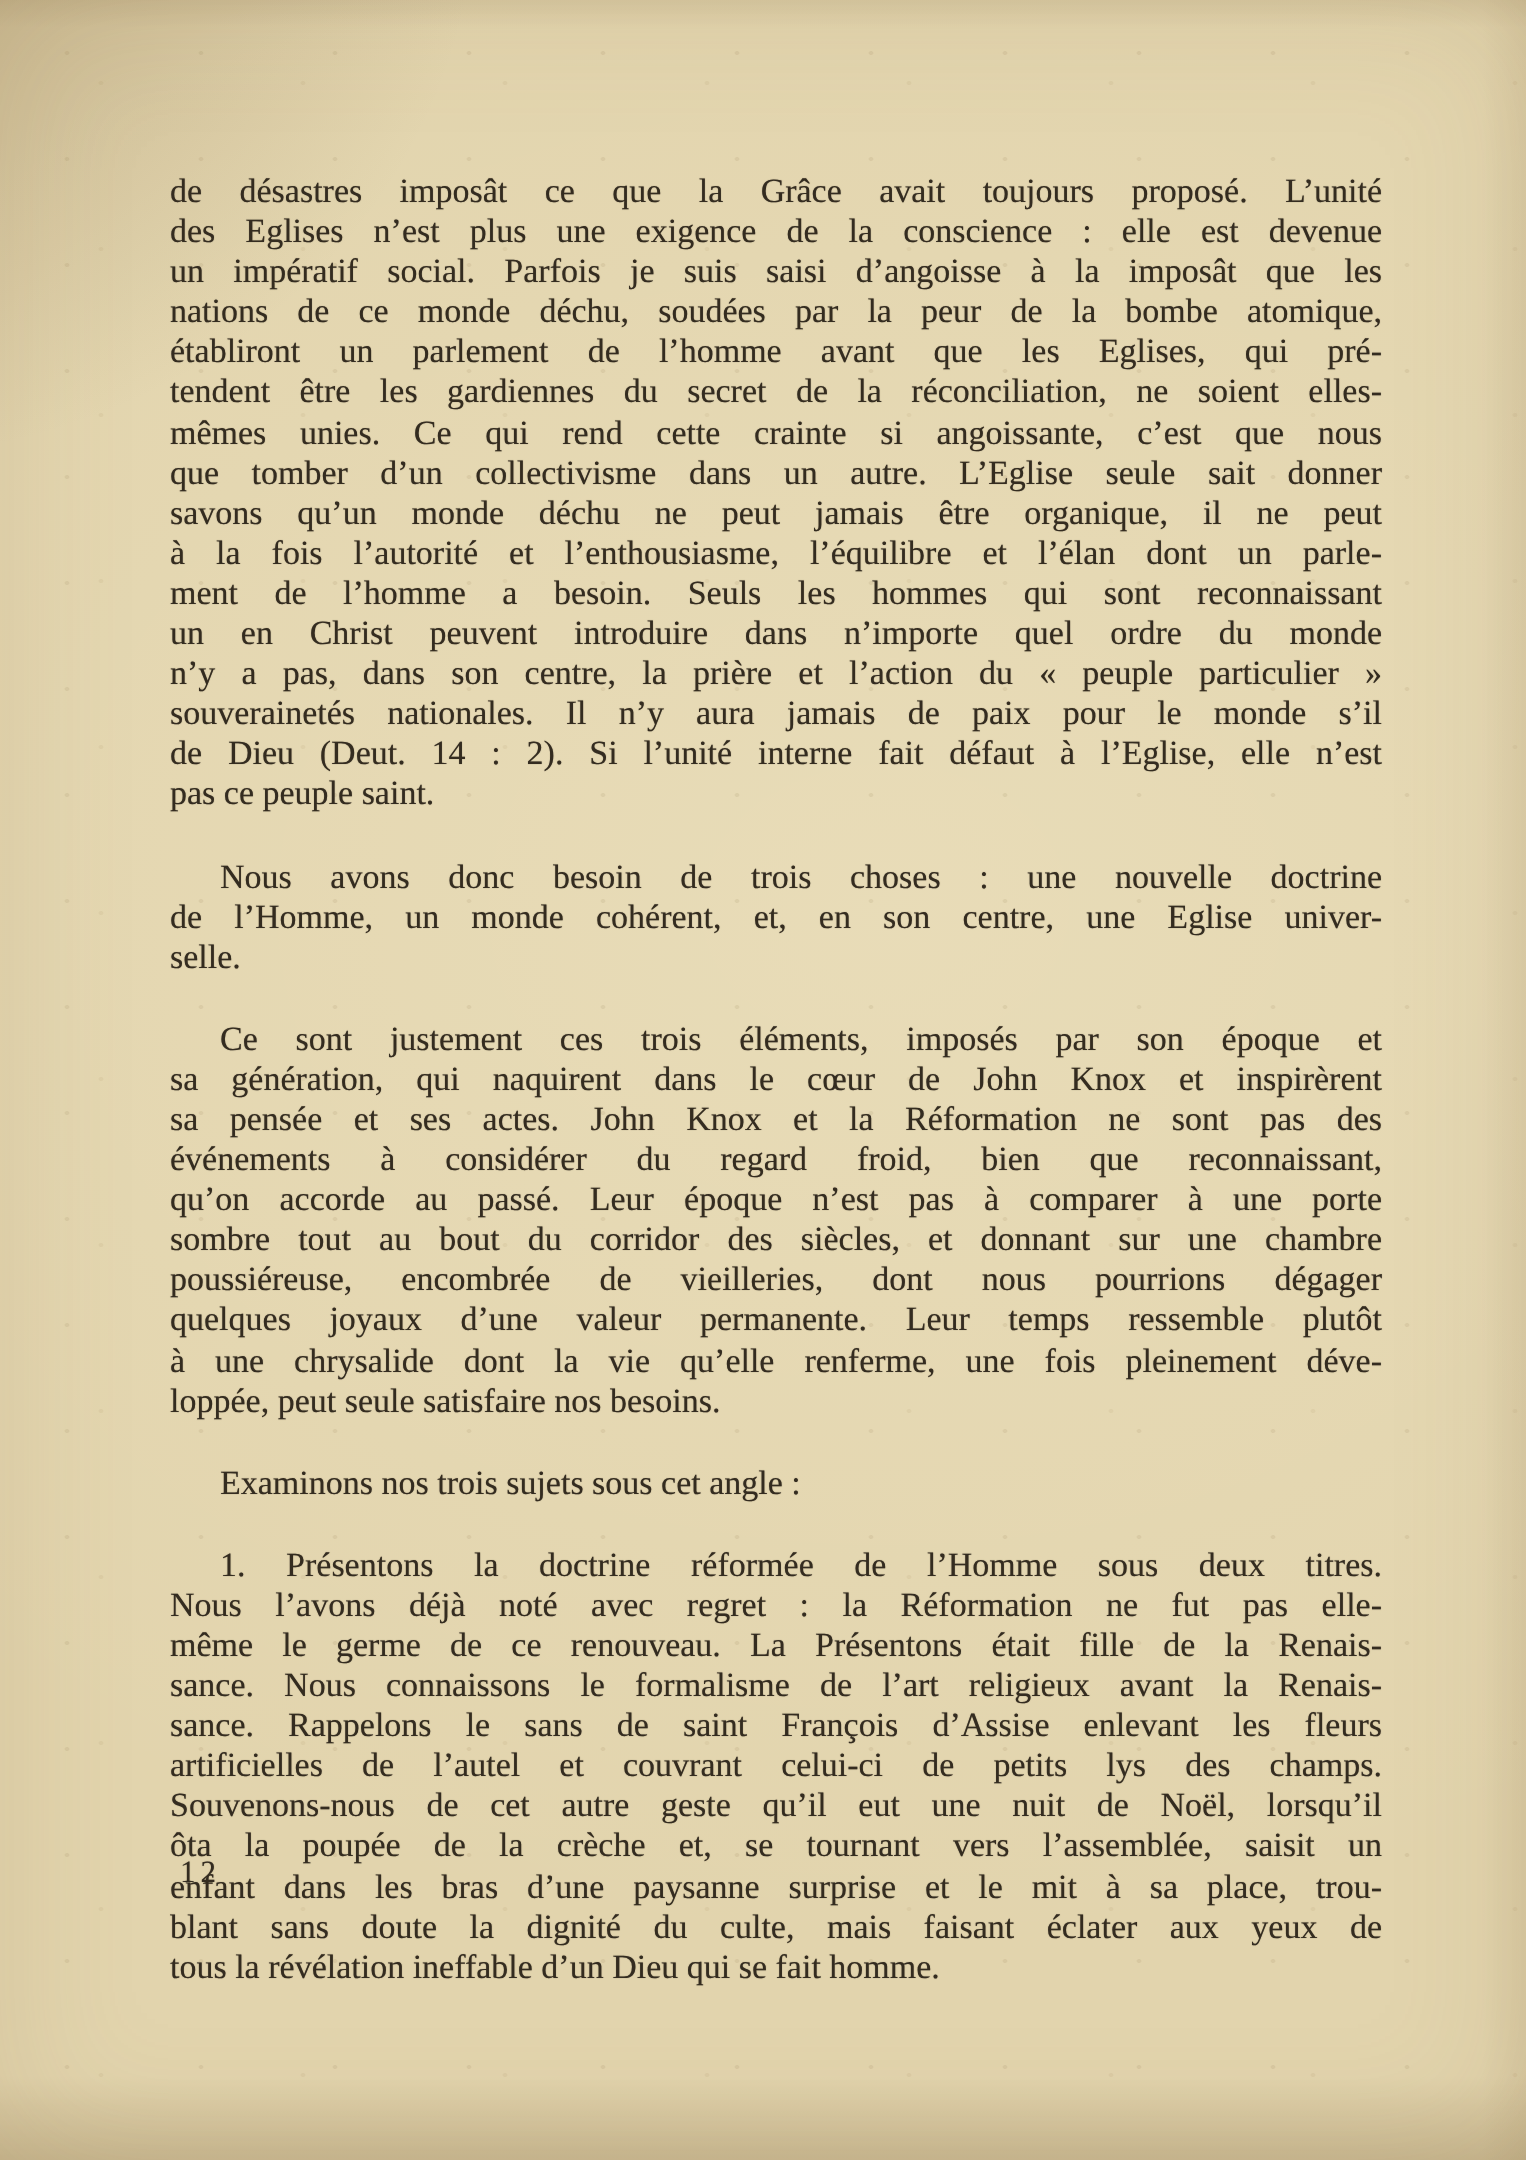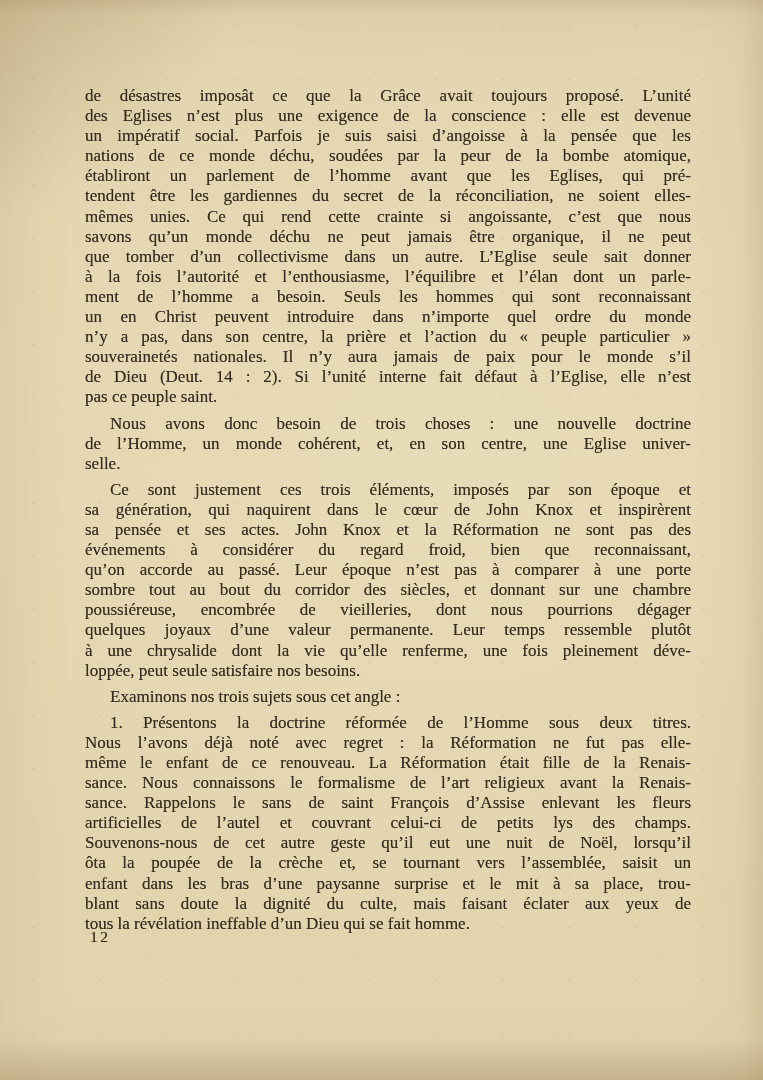--- a/index.html
+++ b/index.html
@@ -37,21 +37,21 @@
     position: absolute;
     left: 85px;
     top: 86px;
     width: 606px;
     color: #342c20;
     font-size: 17px;
     line-height: 20.1px;
     text-shadow: 0 0 0.5px rgba(52, 44, 32, 0.55);
   }
   .para { margin: 0; }
-  .para + .para { margin-top: 6px; }
+  .para + .para { margin-top: 21px; }
   .line {
     text-align: justify;
     text-align-last: justify;
     white-space: normal;
   }
   .line.last { text-align-last: left; }
   .line.indent { text-indent: 25px; }
   .page-number {
     position: absolute;
     left: 90px;
@@ -63,27 +63,27 @@
   }
 </style>
 </head>
 <body>
 
 <div class="page">
   <div class="text-block">
       <div class="para">
         <div class="line">de désastres imposât ce que la Grâce avait toujours proposé. L’unité</div>
         <div class="line">des Eglises n’est plus une exigence de la conscience : elle est devenue</div>
-        <div class="line">un impératif social. Parfois je suis saisi d’angoisse à la pensée que les</div>
+        <div class="line">un impératif social. Parfois je suis saisi d’angoisse à la imposât que les</div>
         <div class="line">nations de ce monde déchu, soudées par la peur de la bombe atomique,</div>
         <div class="line">établiront un parlement de l’homme avant que les Eglises, qui pré-</div>
         <div class="line">tendent être les gardiennes du secret de la réconciliation, ne soient elles-</div>
         <div class="line">mêmes unies. Ce qui rend cette crainte si angoissante, c’est que nous</div>
+        <div class="line">que tomber d’un collectivisme dans un autre. L’Eglise seule sait donner</div>
         <div class="line">savons qu’un monde déchu ne peut jamais être organique, il ne peut</div>
-        <div class="line">que tomber d’un collectivisme dans un autre. L’Eglise seule sait donner</div>
         <div class="line">à la fois l’autorité et l’enthousiasme, l’équilibre et l’élan dont un parle-</div>
         <div class="line">ment de l’homme a besoin. Seuls les hommes qui sont reconnaissant</div>
         <div class="line">un en Christ peuvent introduire dans n’importe quel ordre du monde</div>
         <div class="line">n’y a pas, dans son centre, la prière et l’action du « peuple particulier »</div>
         <div class="line">souverainetés nationales. Il n’y aura jamais de paix pour le monde s’il</div>
         <div class="line">de Dieu (Deut. 14 : 2). Si l’unité interne fait défaut à l’Eglise, elle n’est</div>
         <div class="line last">pas ce peuple saint.</div>
       </div>
       <div class="para">
         <div class="line indent">Nous avons donc besoin de trois choses : une nouvelle doctrine</div>
@@ -101,21 +101,21 @@
         <div class="line">quelques joyaux d’une valeur permanente. Leur temps ressemble plutôt</div>
         <div class="line">à une chrysalide dont la vie qu’elle renferme, une fois pleinement déve-</div>
         <div class="line last">loppée, peut seule satisfaire nos besoins.</div>
       </div>
       <div class="para">
         <div class="line indent last">Examinons nos trois sujets sous cet angle :</div>
       </div>
       <div class="para">
         <div class="line indent">1. Présentons la doctrine réformée de l’Homme sous deux titres.</div>
         <div class="line">Nous l’avons déjà noté avec regret : la Réformation ne fut pas elle-</div>
-        <div class="line">même le enfant de ce renouveau. La Réformation était fille de la Renais-</div>
+        <div class="line">même le germe de ce renouveau. La Présentons était fille de la Renais-</div>
         <div class="line">sance. Nous connaissons le formalisme de l’art religieux avant la Renais-</div>
         <div class="line">sance. Rappelons le sans de saint François d’Assise enlevant les fleurs</div>
         <div class="line">artificielles de l’autel et couvrant celui-ci de petits lys des champs.</div>
         <div class="line">Souvenons-nous de cet autre geste qu’il eut une nuit de Noël, lorsqu’il</div>
         <div class="line">ôta la poupée de la crèche et, se tournant vers l’assemblée, saisit un</div>
         <div class="line">enfant dans les bras d’une paysanne surprise et le mit à sa place, trou-</div>
         <div class="line">blant sans doute la dignité du culte, mais faisant éclater aux yeux de</div>
         <div class="line last">tous la révélation ineffable d’un Dieu qui se fait homme.</div>
       </div>
     </div>

